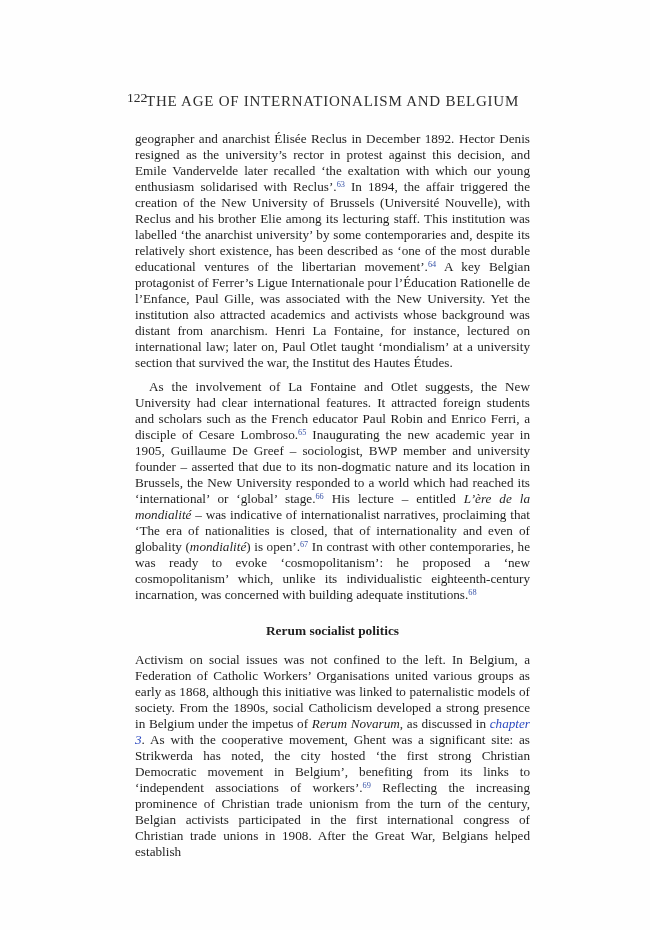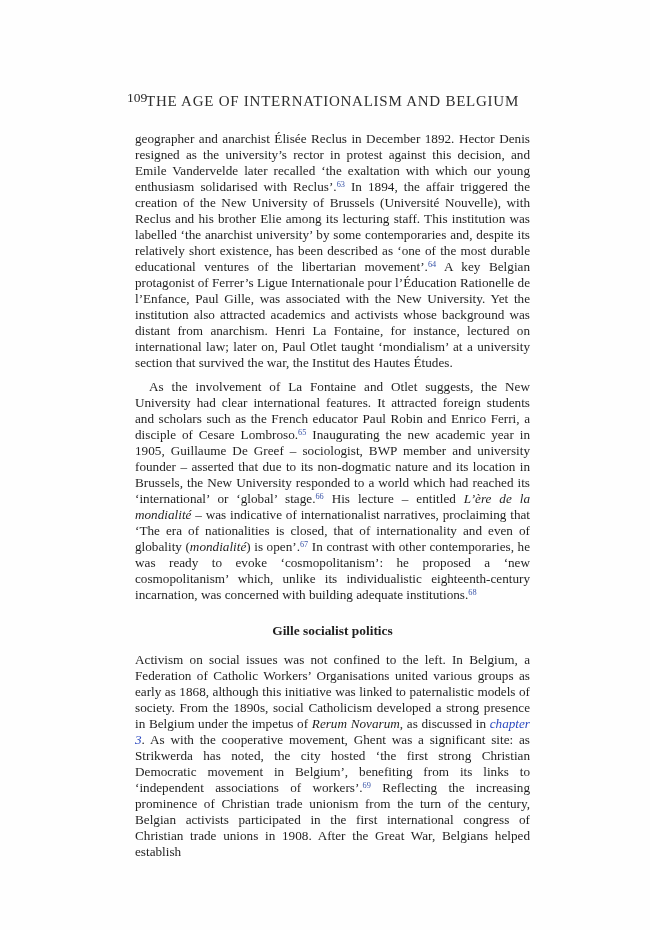--- a/index.html
+++ b/index.html
@@ -79,27 +79,27 @@
     color: #1f1f1f;
   }
 </style>
 </head>
 <body>
 
 <div class="page">
   <div class="content">
 
     <div class="page-header">
-      <span class="page-number">109</span>
+      <span class="page-number">122</span>
       <span class="running-header">THE AGE OF INTERNATIONALISM AND BELGIUM</span>
     </div>
 
     <div class="body-text">
       <p><span>geographer and anarchist Élisée Reclus in December 1892. Hector Denis resigned as the university’s rector in protest against this decision, and Emile Vandervelde later recalled ‘the exaltation with which our young enthusiasm solidarised with Reclus’.</span><sup class="footnote-ref">63</sup><span> In 1894, the affair triggered the creation of the New University of Brussels (Université Nouvelle), with Reclus and his brother Elie among its lecturing staff. This institution was labelled ‘the anarchist university’ by some contemporaries and, despite its relatively short existence, has been described as ‘one of the most durable educational ventures of the libertarian movement’.</span><sup class="footnote-ref">64</sup><span> A key Belgian protagonist of Ferrer’s Ligue Internationale pour l’Éducation Rationelle de l’Enfance, Paul Gille, was associated with the New University. Yet the institution also attracted academics and activists whose background was distant from anarchism. Henri La Fontaine, for instance, lectured on international law; later on, Paul Otlet taught ‘mondialism’ at a university section that survived the war, the Institut des Hautes Études.</span></p>
       <p class="indented"><span>As the involvement of La Fontaine and Otlet suggests, the New University had clear international features. It attracted foreign students and scholars such as the French educator Paul Robin and Enrico Ferri, a disciple of Cesare Lombroso.</span><sup class="footnote-ref">65</sup><span> Inaugurating the new academic year in 1905, Guillaume De Greef – sociologist, BWP member and university founder – asserted that due to its non-dogmatic nature and its location in Brussels, the New University responded to a world which had reached its ‘international’ or ‘global’ stage.</span><sup class="footnote-ref">66</sup><span> His lecture – entitled </span><em class="italic-seg">L’ère de la mondialité</em><span> – was indicative of internationalist narratives, proclaiming that ‘The era of nationalities is closed, that of internationality and even of globality (</span><em class="italic-seg">mondialité</em><span>) is open’.</span><sup class="footnote-ref">67</sup><span> In contrast with other contemporaries, he was ready to evoke ‘cosmopolitanism’: he proposed a ‘new cosmopolitanism’ which, unlike its individualistic eighteenth-century incarnation, was concerned with building adequate institutions.</span><sup class="footnote-ref">68</sup></p>
 
-      <h2 class="section-heading">Gille socialist politics</h2>
+      <h2 class="section-heading">Rerum socialist politics</h2>
 
       <p><span>Activism on social issues was not confined to the left. In Belgium, a Federation of Catholic Workers’ Organisations united various groups as early as 1868, although this initiative was linked to paternalistic models of society. From the 1890s, social Catholicism developed a strong presence in Belgium under the impetus of </span><em class="italic-seg">Rerum Novarum</em><span>, as discussed in </span><a class="chapter-link">chapter 3</a><span>. As with the cooperative movement, Ghent was a significant site: as Strikwerda has noted, the city hosted ‘the first strong Christian Democratic movement in Belgium’, benefiting from its links to ‘independent associations of workers’.</span><sup class="footnote-ref">69</sup><span> Reflecting the increasing prominence of Christian trade unionism from the turn of the century, Belgian activists participated in the first international congress of Christian trade unions in 1908. After the Great War, Belgians helped establish</span></p>
     </div>
 
   </div>
 </div>
 
 </body></html>

